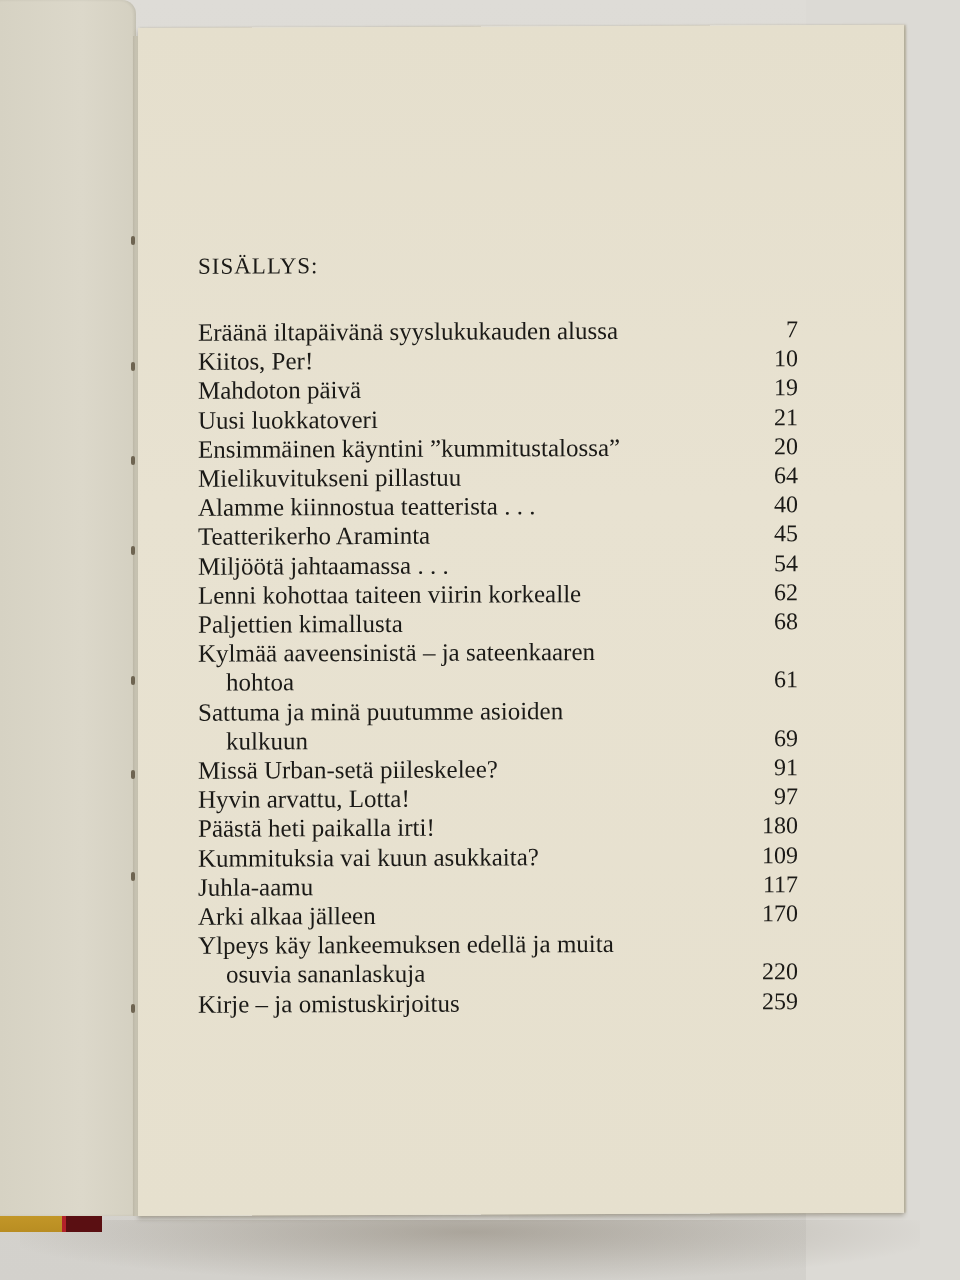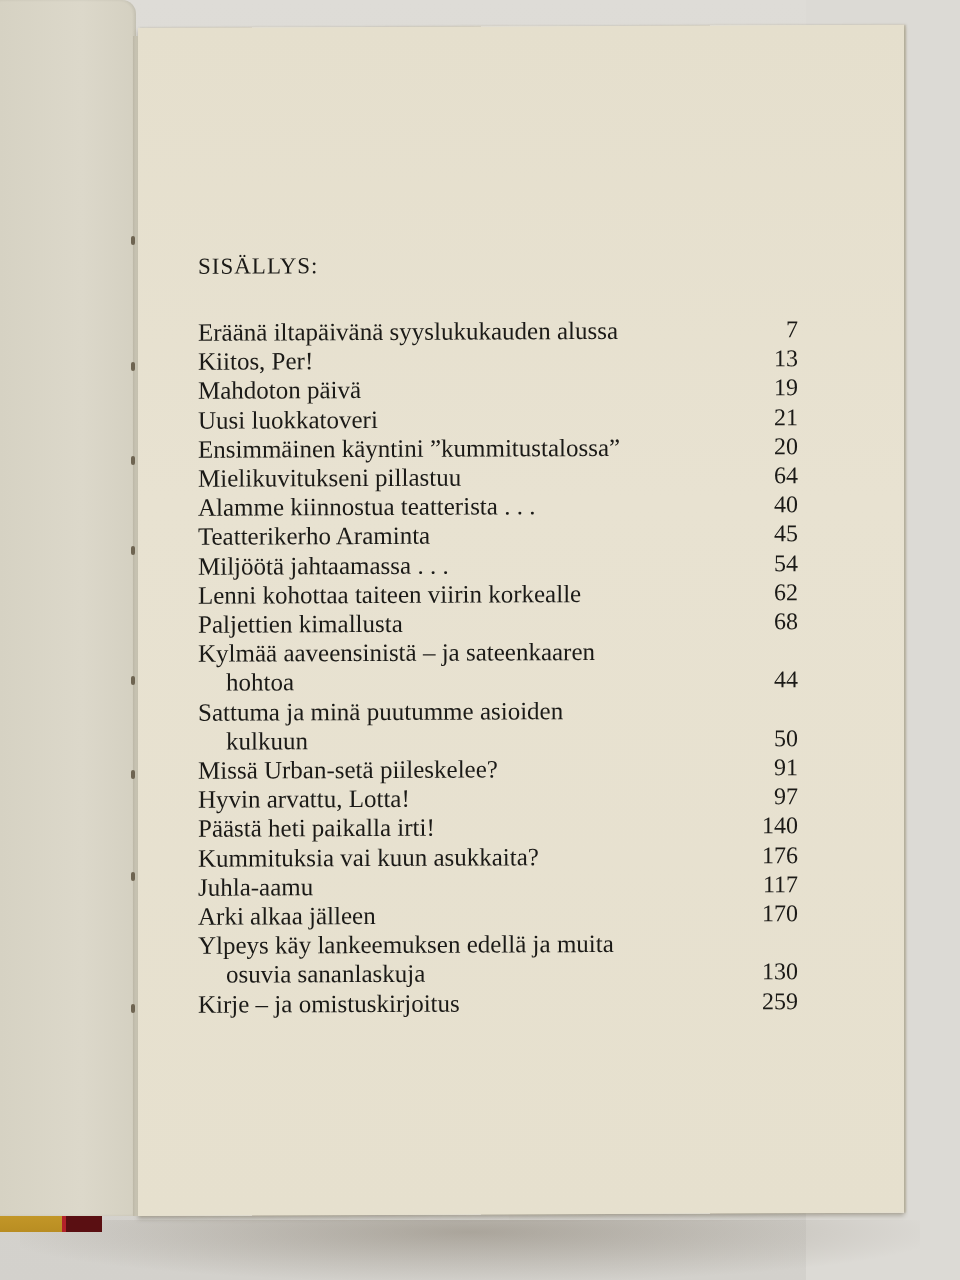--- a/index.html
+++ b/index.html
@@ -177,21 +177,21 @@
   <div class="right-page">
     <div class="toc">
       <h1 class="toc-heading">SISÄLLYS:</h1>
       <ul class="toc-list" id="toc-list">
           <li class="toc-entry">
             <span class="title-line">Eräänä iltapäivänä syyslukukauden alussa</span>
             <span class="page">7</span>
           </li>
           <li class="toc-entry">
             <span class="title-line">Kiitos, Per!</span>
-            <span class="page">13</span>
+            <span class="page">10</span>
           </li>
           <li class="toc-entry">
             <span class="title-line">Mahdoton päivä</span>
             <span class="page">19</span>
           </li>
           <li class="toc-entry">
             <span class="title-line">Uusi luokkatoveri</span>
             <span class="page">21</span>
           </li>
           <li class="toc-entry">
@@ -218,55 +218,55 @@
             <span class="title-line">Lenni kohottaa taiteen viirin korkealle</span>
             <span class="page">62</span>
           </li>
           <li class="toc-entry">
             <span class="title-line">Paljettien kimallusta</span>
             <span class="page">68</span>
           </li>
           <li class="toc-entry">
             <span class="title-line">Kylmää aaveensinistä – ja sateenkaaren</span>
             <span class="title-line cont">hohtoa</span>
-            <span class="page">44</span>
+            <span class="page">61</span>
           </li>
           <li class="toc-entry">
             <span class="title-line">Sattuma ja minä puutumme asioiden</span>
             <span class="title-line cont">kulkuun</span>
-            <span class="page">50</span>
+            <span class="page">69</span>
           </li>
           <li class="toc-entry">
             <span class="title-line">Missä Urban-setä piileskelee?</span>
             <span class="page">91</span>
           </li>
           <li class="toc-entry">
             <span class="title-line">Hyvin arvattu, Lotta!</span>
             <span class="page">97</span>
           </li>
           <li class="toc-entry">
             <span class="title-line">Päästä heti paikalla irti!</span>
-            <span class="page">140</span>
+            <span class="page">180</span>
           </li>
           <li class="toc-entry">
             <span class="title-line">Kummituksia vai kuun asukkaita?</span>
-            <span class="page">176</span>
+            <span class="page">109</span>
           </li>
           <li class="toc-entry">
             <span class="title-line">Juhla-aamu</span>
             <span class="page">117</span>
           </li>
           <li class="toc-entry">
             <span class="title-line">Arki alkaa jälleen</span>
             <span class="page">170</span>
           </li>
           <li class="toc-entry">
             <span class="title-line">Ylpeys käy lankeemuksen edellä ja muita</span>
             <span class="title-line cont">osuvia sananlaskuja</span>
-            <span class="page">130</span>
+            <span class="page">220</span>
           </li>
           <li class="toc-entry">
             <span class="title-line">Kirje – ja omistuskirjoitus</span>
             <span class="page">259</span>
           </li>
         </ul>
     </div>
   </div>
 </div>
 

